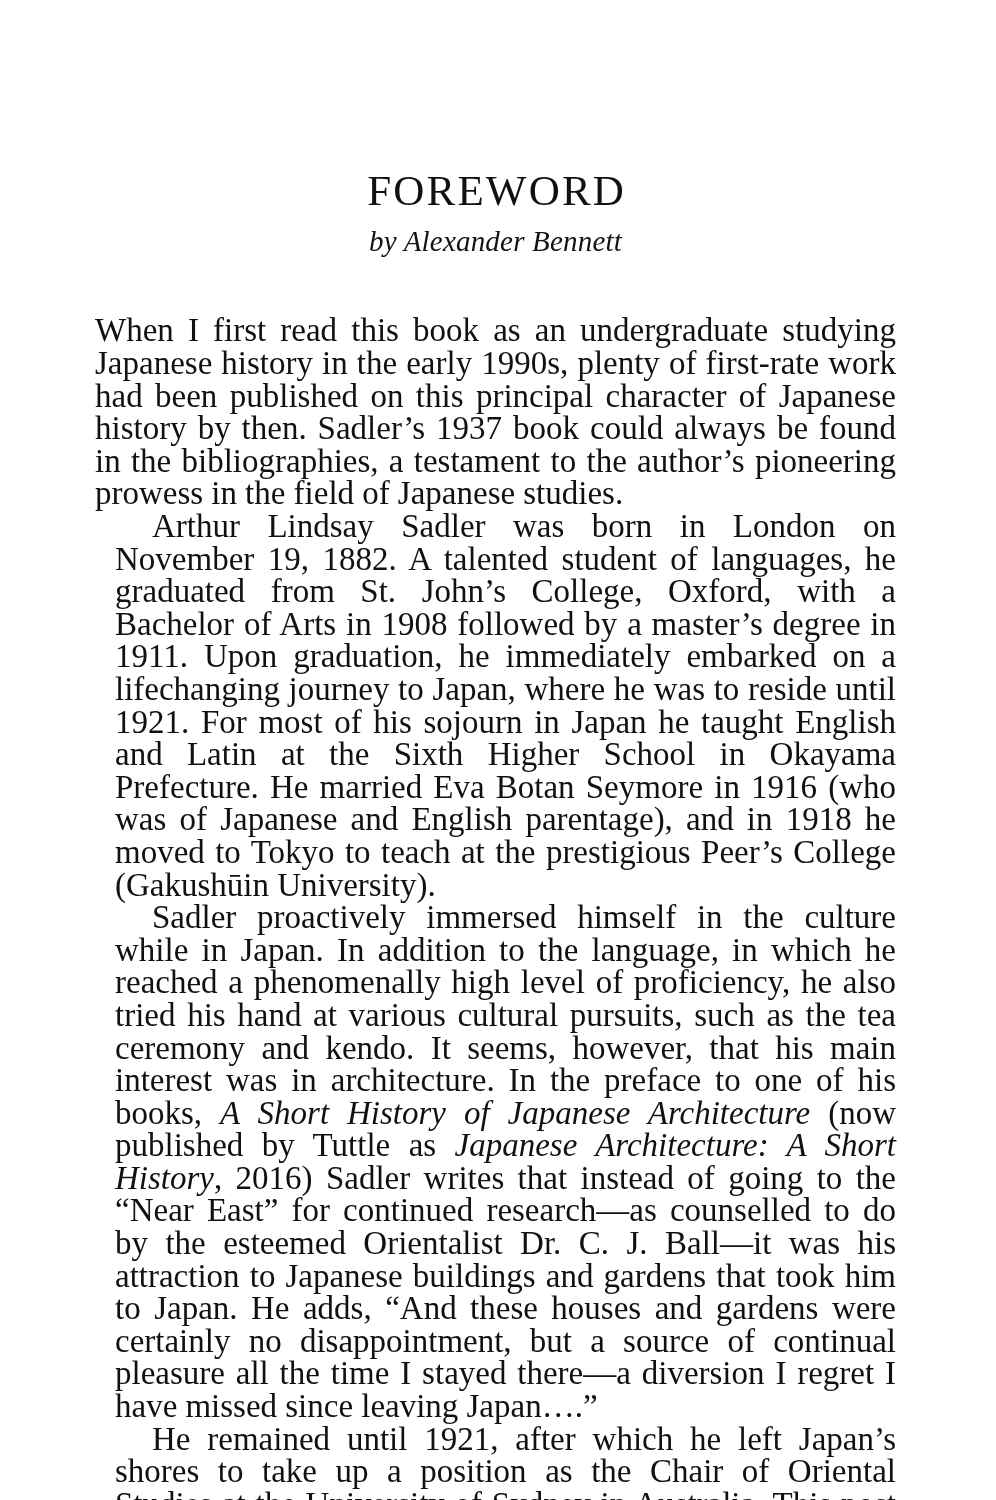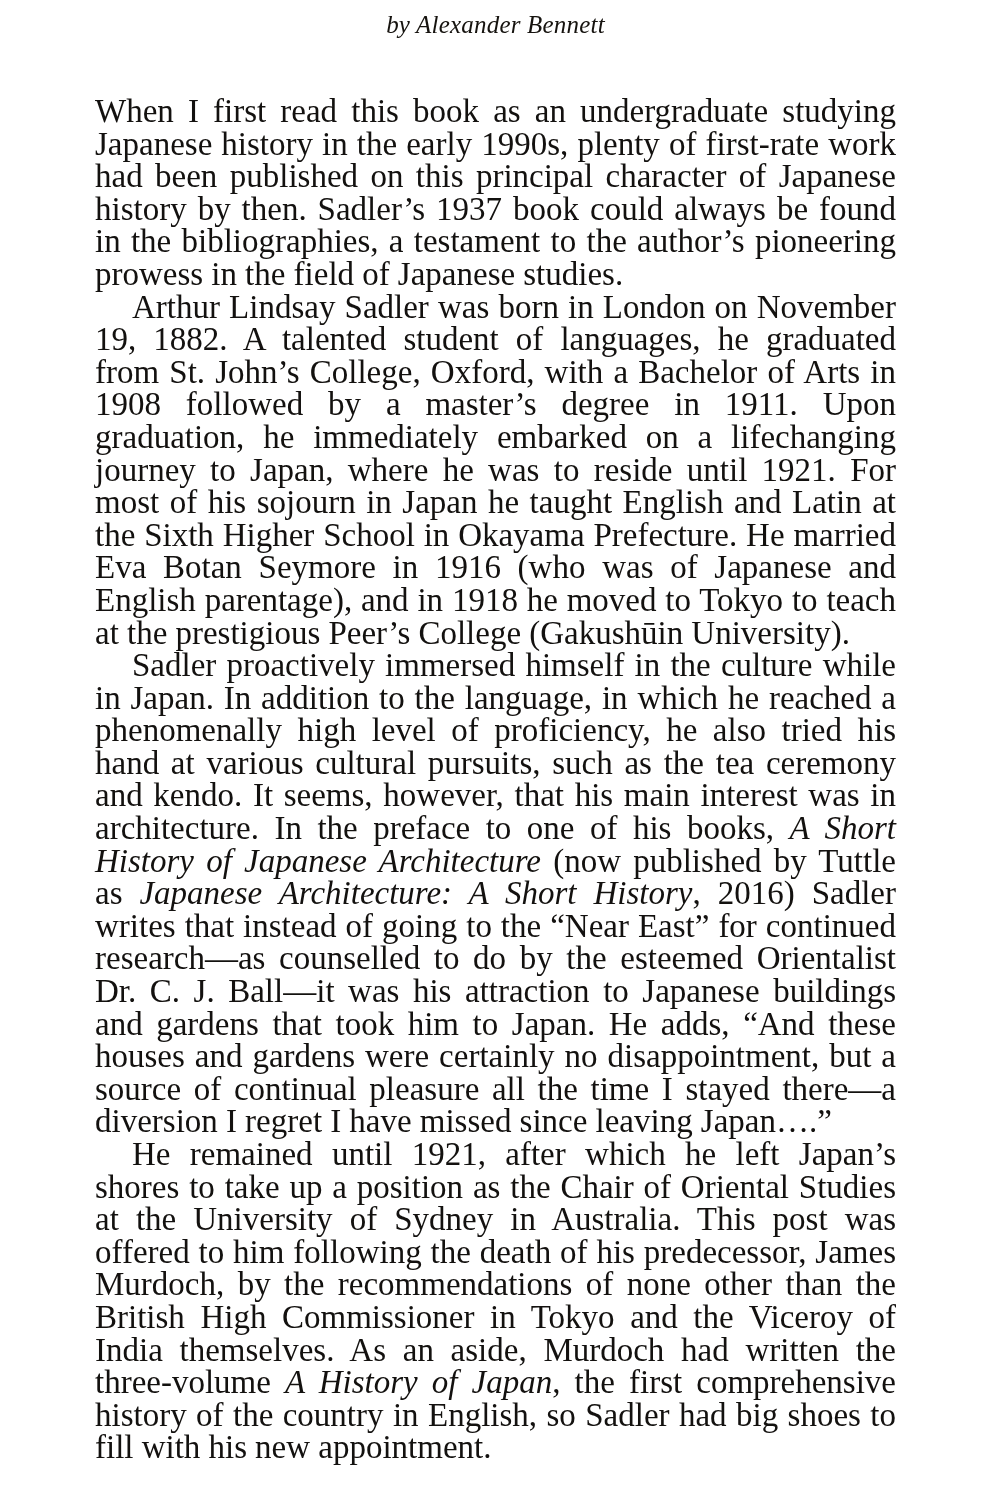--- a/index.html
+++ b/index.html
@@ -29,21 +29,21 @@
     text-align: center;
     color: #13110f;
     margin: 0;
     padding-top: 168px;
     line-height: 1.08;
     text-indent: 2.2px;
   }
   .chapter-byline {
     font-family: "Liberation Serif", "DejaVu Serif", serif;
     font-style: italic;
-    font-size: 25px;
+    font-size: 29px;
     font-weight: 400;
     text-align: center;
     color: #16130f;
     margin: 0;
     padding-top: 11px;
     letter-spacing: 0.2px;
   }
   .body-text {
     margin-top: 56px;
   }
@@ -54,30 +54,32 @@
     color: #13110f;
     text-align: justify;
     text-justify: inter-word;
     margin: 0;
     hyphens: manual;
     -webkit-hyphens: manual;
     word-spacing: -0.1px;
   }
   .para + .para {
     text-indent: 37px;
+    margin-left: 20px;
   }
   .para em {
   }
 </style>
 </head>
 <body>
 
 <div class="page">
   <div class="content">
 
+    <h1 class="chapter-title">FOREWORD</h1>
 
     <p class="chapter-byline">by Alexander Bennett</p>
 
     <div class="body-text">
       <p class="para">When I first read this book as an undergraduate studying Japanese his­tory in the early 1990s, plenty of first-rate work had been published on this principal character of Japanese history by then. Sadler’s 1937 book could always be found in the bibliographies, a testament to the author’s pioneering prowess in the field of Japanese studies.</p>
       <p class="para">Arthur Lindsay Sadler was born in London on November 19, 1882. A talented student of languages, he graduated from St. John’s College, Oxford, with a Bachelor of Arts in 1908 followed by a master’s degree in 1911. Upon graduation, he immediately embarked on a lifechanging journey to Japan, where he was to reside until 1921. For most of his so­journ in Japan he taught English and Latin at the Sixth Higher School in Okayama Prefecture. He married Eva Botan Seymore in 1916 (who was of Japanese and English parentage), and in 1918 he moved to To­kyo to teach at the prestigious Peer’s College (Gakushūin University).</p>
       <p class="para">Sadler proactively immersed himself in the culture while in Japan. In addition to the language, in which he reached a phenomenally high level of proficiency, he also tried his hand at various cultural pursuits, such as the tea ceremony and kendo. It seems, however, that his main interest was in architecture. In the preface to one of his books, <em>A Short History of Japanese Architecture</em> (now published by Tuttle as <em>Japanese Architecture: A Short History</em>, 2016) Sadler writes that instead of going to the “Near East” for continued research—as counselled to do by the esteemed Orientalist Dr. C. J. Ball—it was his attraction to Japanese buildings and gardens that took him to Japan. He adds, “And these houses and gardens were certainly no disappointment, but a source of continual pleasure all the time I stayed there—a diversion I regret I have missed since leaving Japan….”</p>
       <p class="para">He remained until 1921, after which he left Japan’s shores to take up a position as the Chair of Oriental Studies at the University of Syd­ney in Australia. This post was offered to him following the death of his predecessor, James Murdoch, by the recommendations of none other than the British High Commissioner in Tokyo and the Viceroy of India themselves. As an aside, Murdoch had written the three-volume <em>A His­tory of Japan</em>, the first comprehensive history of the country in English, so Sadler had big shoes to fill with his new appointment.</p>
     </div>
 

